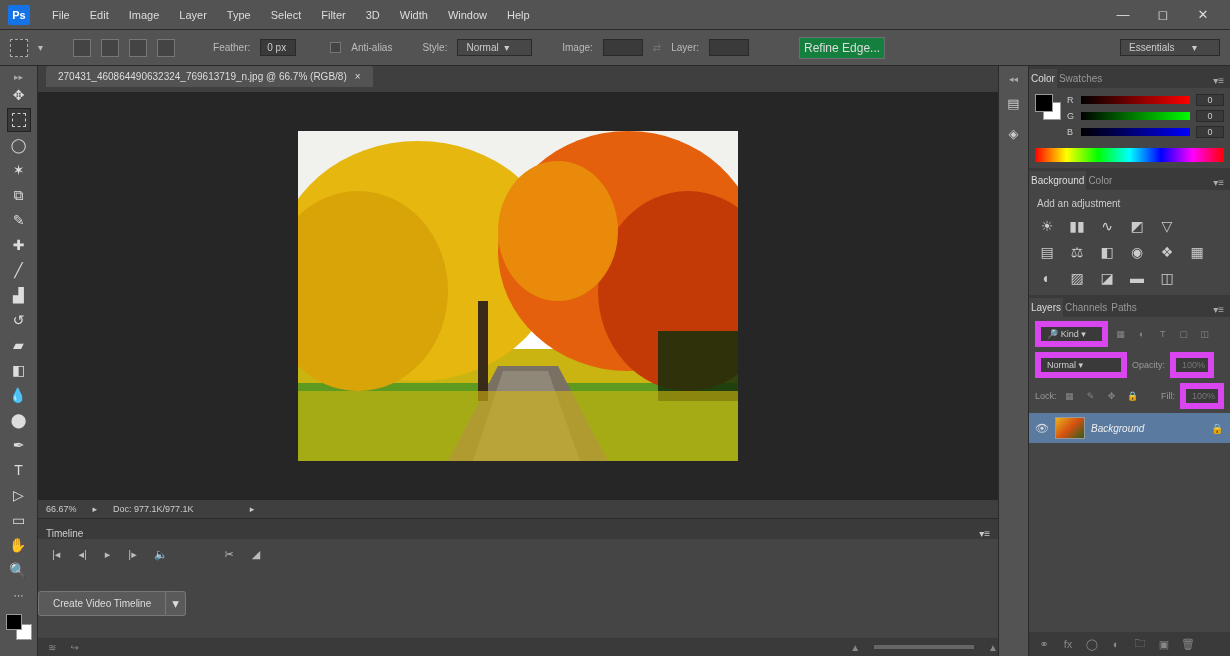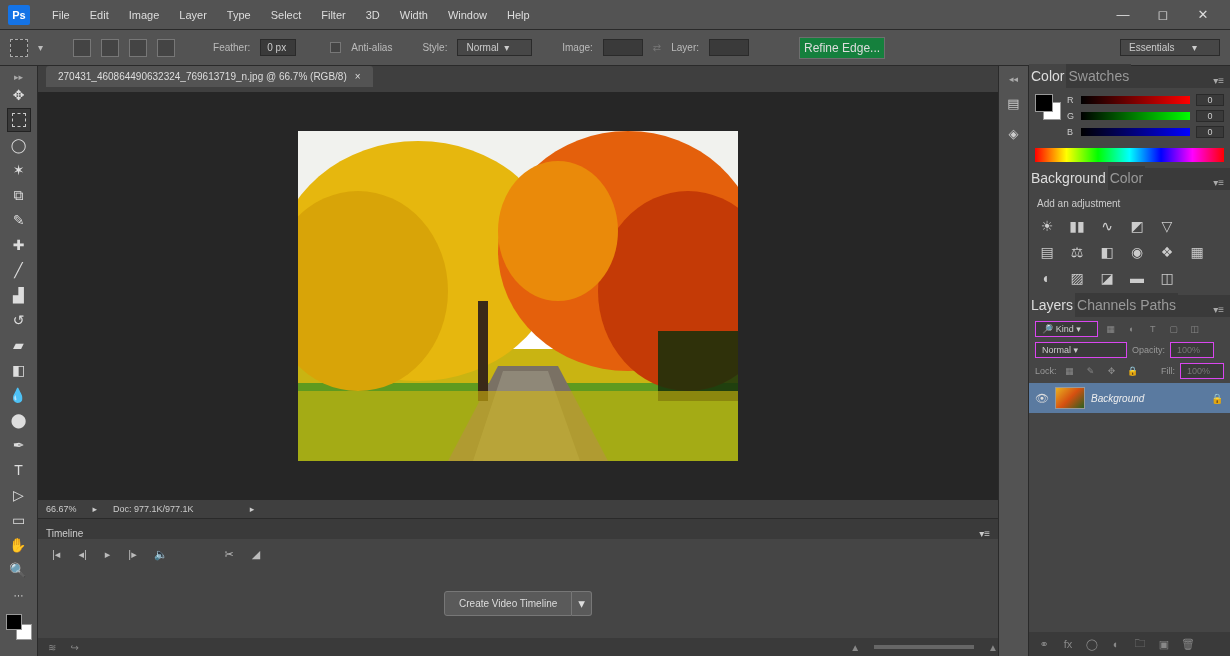--- a/index.html
+++ b/index.html
@@ -27,32 +27,32 @@
 .swatch-pair .bg { width: 16px; height: 16px; background: #fff; border: 1px solid #999; position: absolute; bottom: 0; right: 0; }
 .center { flex: 1; display: flex; flex-direction: column; background: #292929; }
 .tabbar { height: 26px; background: #3f3f3f; display: flex; align-items: flex-start; padding-left: 8px; }
 .doc-tab { background: #535353; padding: 5px 12px; font-size: 10px; color: #ddd; border-top-left-radius: 3px; border-top-right-radius: 3px; display: flex; gap: 8px; }
 .canvas-area { flex: 1; position: relative; display: flex; align-items: center; justify-content: center; background: #262626; overflow: hidden; }
 .canvas { width: 440px; height: 330px; background: #fff; }
 .autumn { width: 100%; height: 100%; }
 .status-bar { height: 18px; background: #3f3f3f; display: flex; align-items: center; font-size: 9px; color: #ccc; padding: 0 8px; gap: 16px; }
 .timeline-panel { height: 138px; background: #454545; border-top: 1px solid #2a2a2a; display: flex; flex-direction: column; }
 .timeline-head { height: 20px; background: #3a3a3a; display: flex; align-items: flex-end; padding: 0 8px; font-size: 10px; }
-.timeline-body { flex: 1; display: flex; flex-direction: column; align-items: center; justify-content: center; }
+.timeline-body { flex: 1; display: flex; flex-direction: column; justify-content: center; }
 .timeline-controls { height: 30px; width: 100%; display: flex; align-items: center; gap: 18px; padding-left: 14px; color: #bbb; font-size: 11px; }
 .create-timeline-wrap { display: flex; }
 .create-timeline-btn { background: #5a5a5a; border: 1px solid #777; padding: 4px 14px; color: #ddd; font-size: 10px; border-radius: 3px 0 0 3px; }
 .create-timeline-dd { background: #5a5a5a; border: 1px solid #777; border-left: none; padding: 4px 6px; color: #ddd; border-radius: 0 3px 3px 0; }
 .timeline-foot { height: 18px; background: #3a3a3a; display: flex; align-items: center; gap: 14px; padding-left: 10px; color: #888; font-size: 10px; }
 .right-col { width: 232px; background: #454545; display: flex; border-left: 1px solid #2a2a2a; }
 .icon-strip { width: 30px; background: #535353; display: flex; flex-direction: column; align-items: center; padding-top: 8px; gap: 8px; border-right: 1px solid #2a2a2a; }
 .strip-ic { width: 22px; height: 22px; display: flex; align-items: center; justify-content: center; color: #ccc; font-size: 13px; }
 .panels { flex: 1; display: flex; flex-direction: column; }
 .panel-tabs { display: flex; background: #3a3a3a; height: 22px; align-items: flex-end; }
-.ptab { padding: 4px 2px; font-size: 14px; color: #999; background: #3a3a3a; }
+.ptab { padding: 4px 2px; font-size: 10px; color: #999; background: #3a3a3a; }
 .ptab.active { background: #454545; color: #ddd; }
 .ptab-menu { margin-left: auto; padding: 2px 6px; color: #aaa; font-size: 10px; }
 .color-panel { padding: 6px; display: flex; gap: 6px; }
 .color-swatch { position: relative; width: 26px; height: 26px; }
 .color-swatch .fg { width: 18px; height: 18px; background: #000; border: 1px solid #999; position: absolute; }
 .color-swatch .bg { width: 18px; height: 18px; background: #fff; border: 1px solid #999; position: absolute; bottom: 0; right: 0; }
 .rgb-sliders { flex: 1; font-size: 9px; }
 .rgb-row { display: flex; align-items: center; gap: 6px; margin-bottom: 4px; }
 .rgb-row label { width: 8px; color: #ccc; }
 .rgb-bar { flex: 1; height: 8px; }
@@ -60,21 +60,21 @@
 .rgb-bar.g { background: linear-gradient(to right, #000, #0f0); }
 .rgb-bar.b { background: linear-gradient(to right, #000, #00f); }
 .rgb-val { background: #3a3a3a; border: 1px solid #2a2a2a; width: 28px; font-size: 9px; text-align: center; color: #ccc; }
 .spectrum { height: 14px; background: linear-gradient(to right, #f00, #ff0, #0f0, #0ff, #00f, #f0f, #f00); margin: 0 6px 6px; }
 .adj-panel { padding: 8px; font-size: 10px; }
 .adj-row { display: flex; gap: 10px; margin-top: 8px; color: #ccc; font-size: 14px; }
 .adj-ic { width: 20px; height: 18px; display: flex; align-items: center; justify-content: center; }
 .layers-panel { flex: 1; display: flex; flex-direction: column; }
 .layer-opts { padding: 4px 6px; display: flex; flex-direction: column; gap: 5px; font-size: 9px; color: #999; }
 .layer-row1 { display: flex; gap: 5px; align-items: center; }
-.kind-select { background: #3a3a3a; border: 1px solid #d946ef; padding: 2px 16px 2px 6px; color: #ccc; font-size: 9px; }
+.kind-select { background: #3a3a3a; border: 6px solid #d946ef; padding: 2px 16px 2px 6px; color: #ccc; font-size: 9px; }
 .lopt-ic { width: 16px; height: 14px; display: flex; align-items: center; justify-content: center; color: #888; }
 .layer-item { display: flex; align-items: center; background: #5a7aa0; height: 30px; padding: 0 6px; gap: 6px; }
 .layer-eye { width: 14px; color: #ddd; }
 .layer-thumb { width: 30px; height: 22px; border: 1px solid #999; background: linear-gradient(135deg, #e8b020 0%, #d65010 50%, #2a6020 100%); }
 .layer-name { font-style: italic; font-size: 10px; color: #eee; flex: 1; }
 .layer-lock { color: #ccc; font-size: 10px; }
 .layers-foot { height: 24px; background: #3a3a3a; display: flex; align-items: center; gap: 10px; padding: 0 8px; color: #888; font-size: 11px; margin-top: auto; }
 .layers-foot span { width: 14px; text-align: center; }
 </style>
 </head>

